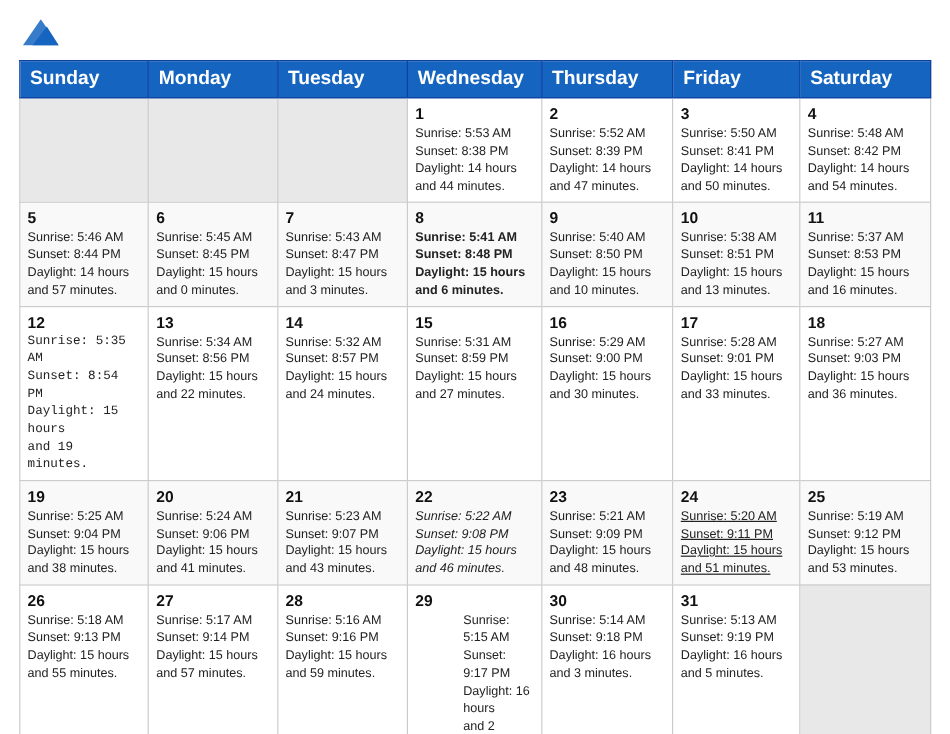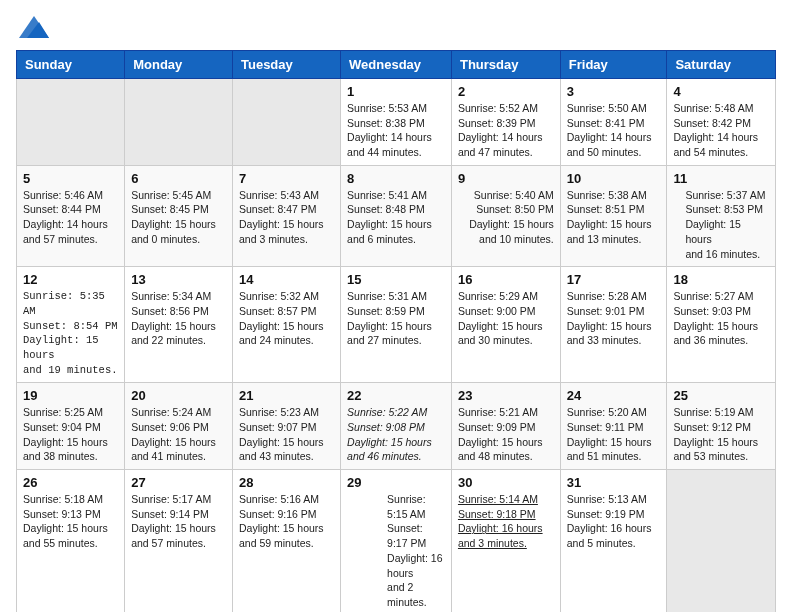--- a/index.html
+++ b/index.html
@@ -45,21 +45,21 @@
     }
     .calendar {
       width: 100%;
       border-collapse: collapse;
     }
     .calendar th {
       background: #1565c0;
       color: #fff;
       text-align: left;
       padding: 6px 8px;
-      font-size: 13px;
+      font-size: 16px;
       font-weight: bold;
       border: 1px solid #1040a0;
     }
     .calendar td {
       border: 1px solid #ccc;
       vertical-align: top;
       padding: 5px 6px;
       width: 113px;
       min-height: 80px;
       font-size: 11px;
@@ -176,42 +176,42 @@
         </td>
         <td>
           <div class="day-num">7</div>
           <div class="day-info" style="white-space: pre-line;">Sunrise: 5:43 AM
 Sunset: 8:47 PM
 Daylight: 15 hours
 and 3 minutes.</div>
         </td>
         <td>
           <div class="day-num">8</div>
-          <div class="day-info" style="white-space: pre-line;">Sunrise: 5:41 AM
+          <div class="day-info" style="white-space: pre-line; font-weight: bold;">Sunrise: 5:41 AM
 Sunset: 8:48 PM
 Daylight: 15 hours
 and 6 minutes.</div>
         </td>
         <td>
           <div class="day-num">9</div>
-          <div class="day-info" style="white-space: pre-line; text-align: right;">Sunrise: 5:40 AM
+          <div class="day-info" style="white-space: pre-line;">Sunrise: 5:40 AM
 Sunset: 8:50 PM
 Daylight: 15 hours
 and 10 minutes.</div>
         </td>
         <td>
           <div class="day-num">10</div>
           <div class="day-info" style="white-space: pre-line;">Sunrise: 5:38 AM
 Sunset: 8:51 PM
 Daylight: 15 hours
 and 13 minutes.</div>
         </td>
         <td>
           <div class="day-num">11</div>
-          <div class="day-info" style="white-space: pre-line; margin-left: 12px;">Sunrise: 5:37 AM
+          <div class="day-info" style="white-space: pre-line;">Sunrise: 5:37 AM
 Sunset: 8:53 PM
 Daylight: 15 hours
 and 16 minutes.</div>
         </td>
       </tr>
       <tr class="row-3">
         <td>
           <div class="day-num">12</div>
           <div class="day-info" style="white-space: pre-line; font-family: Liberation Mono, monospace;">Sunrise: 5:35 AM
 Sunset: 8:54 PM
@@ -292,21 +292,21 @@
         </td>
         <td>
           <div class="day-num">23</div>
           <div class="day-info" style="white-space: pre-line;">Sunrise: 5:21 AM
 Sunset: 9:09 PM
 Daylight: 15 hours
 and 48 minutes.</div>
         </td>
         <td>
           <div class="day-num">24</div>
-          <div class="day-info" style="white-space: pre-line;">Sunrise: 5:20 AM
+          <div class="day-info" style="white-space: pre-line; text-decoration: underline;">Sunrise: 5:20 AM
 Sunset: 9:11 PM
 Daylight: 15 hours
 and 51 minutes.</div>
         </td>
         <td>
           <div class="day-num">25</div>
           <div class="day-info" style="white-space: pre-line;">Sunrise: 5:19 AM
 Sunset: 9:12 PM
 Daylight: 15 hours
 and 53 minutes.</div>
@@ -336,21 +336,21 @@
         </td>
         <td>
           <div class="day-num">29</div>
           <div class="day-info" style="white-space: pre-line; margin-left: 40px;">Sunrise: 5:15 AM
 Sunset: 9:17 PM
 Daylight: 16 hours
 and 2 minutes.</div>
         </td>
         <td>
           <div class="day-num">30</div>
-          <div class="day-info" style="white-space: pre-line; text-decoration: underline;">Sunrise: 5:14 AM
+          <div class="day-info" style="white-space: pre-line;">Sunrise: 5:14 AM
 Sunset: 9:18 PM
 Daylight: 16 hours
 and 3 minutes.</div>
         </td>
         <td>
           <div class="day-num">31</div>
           <div class="day-info" style="white-space: pre-line;">Sunrise: 5:13 AM
 Sunset: 9:19 PM
 Daylight: 16 hours
 and 5 minutes.</div>

